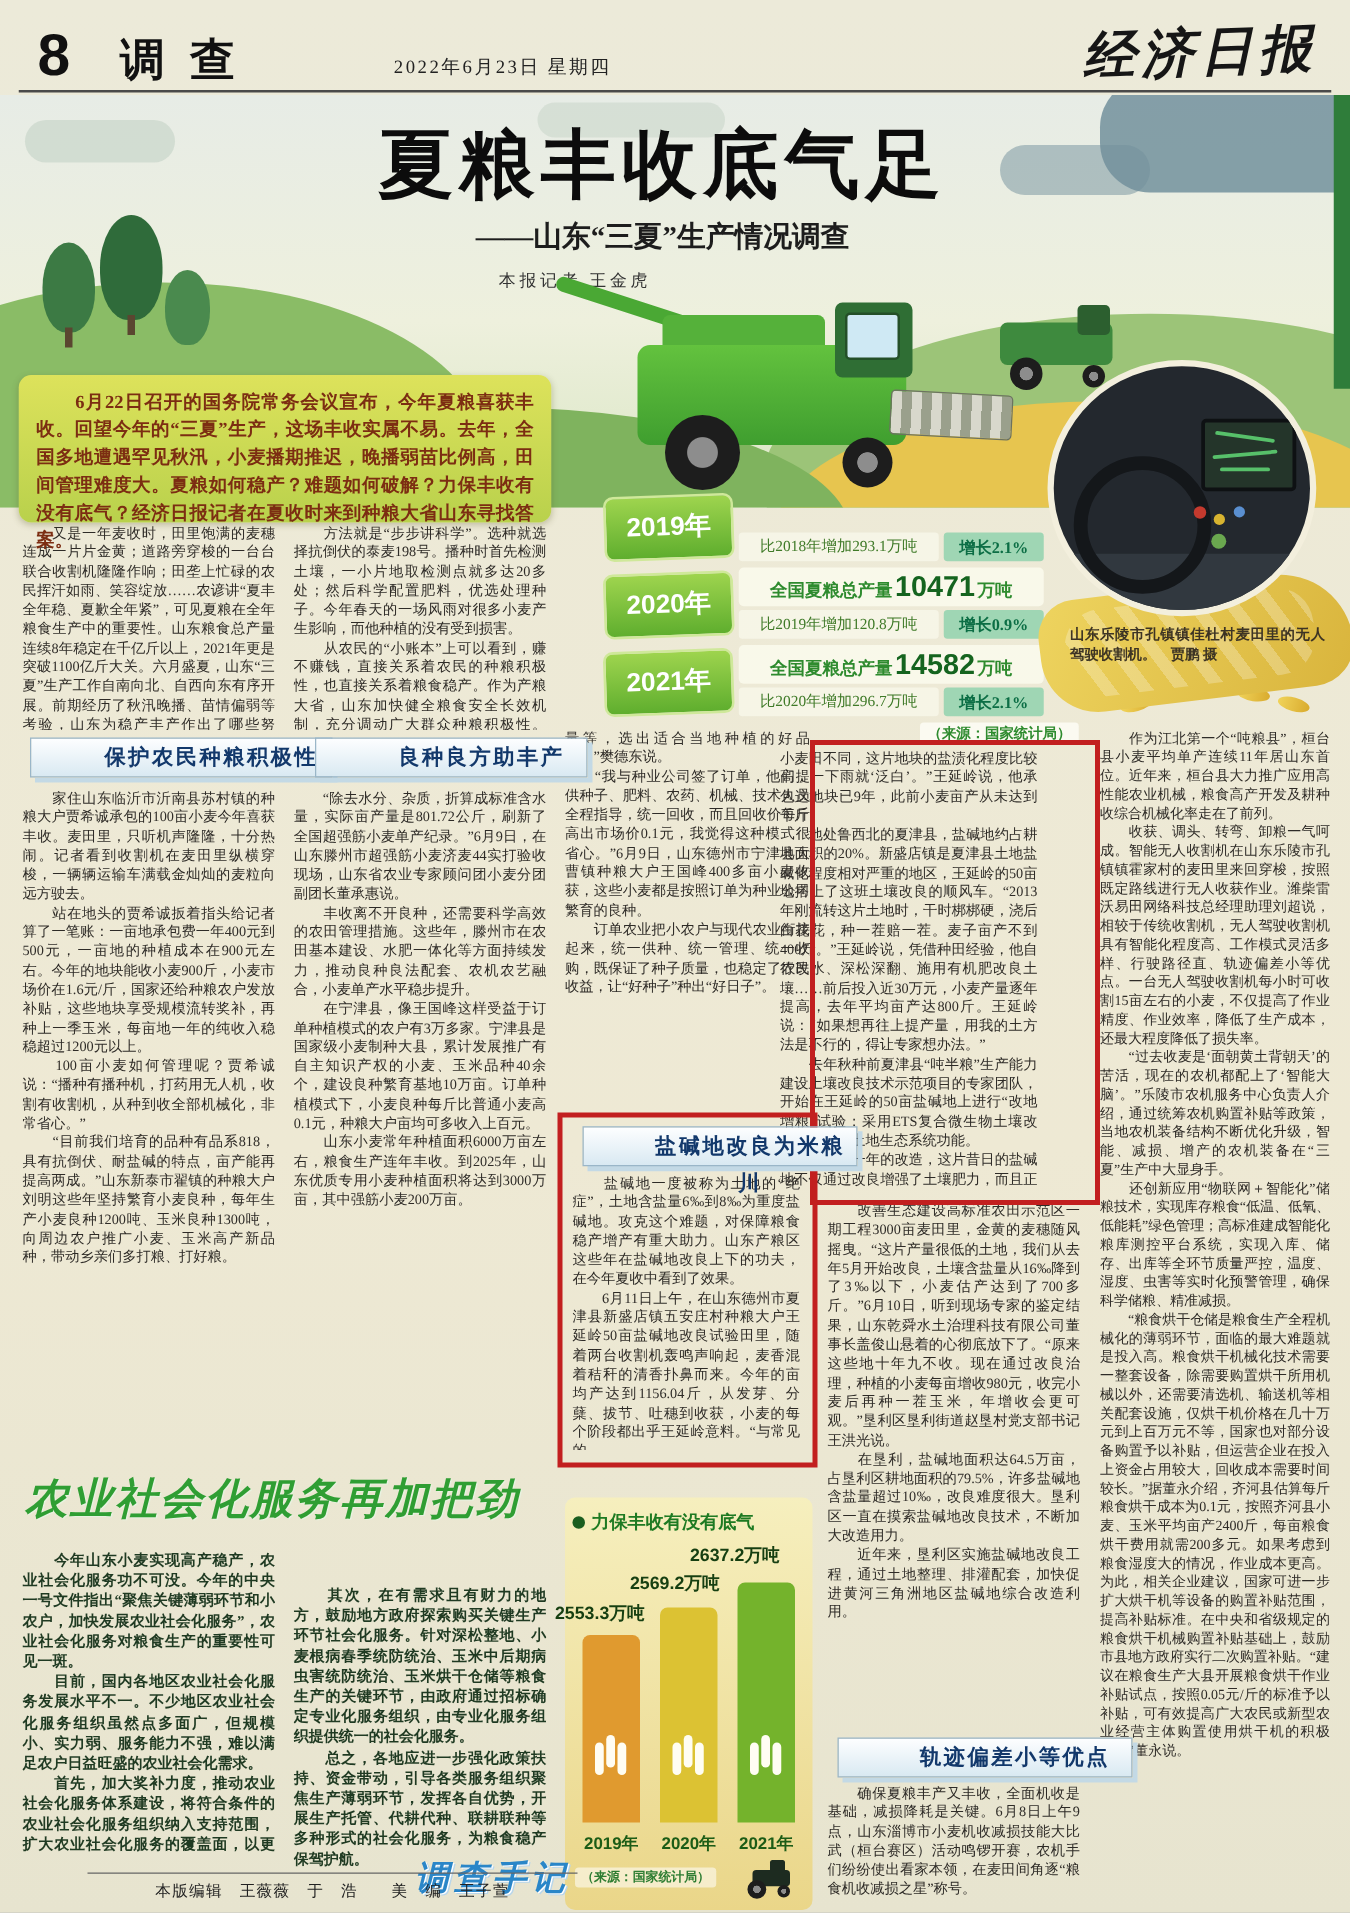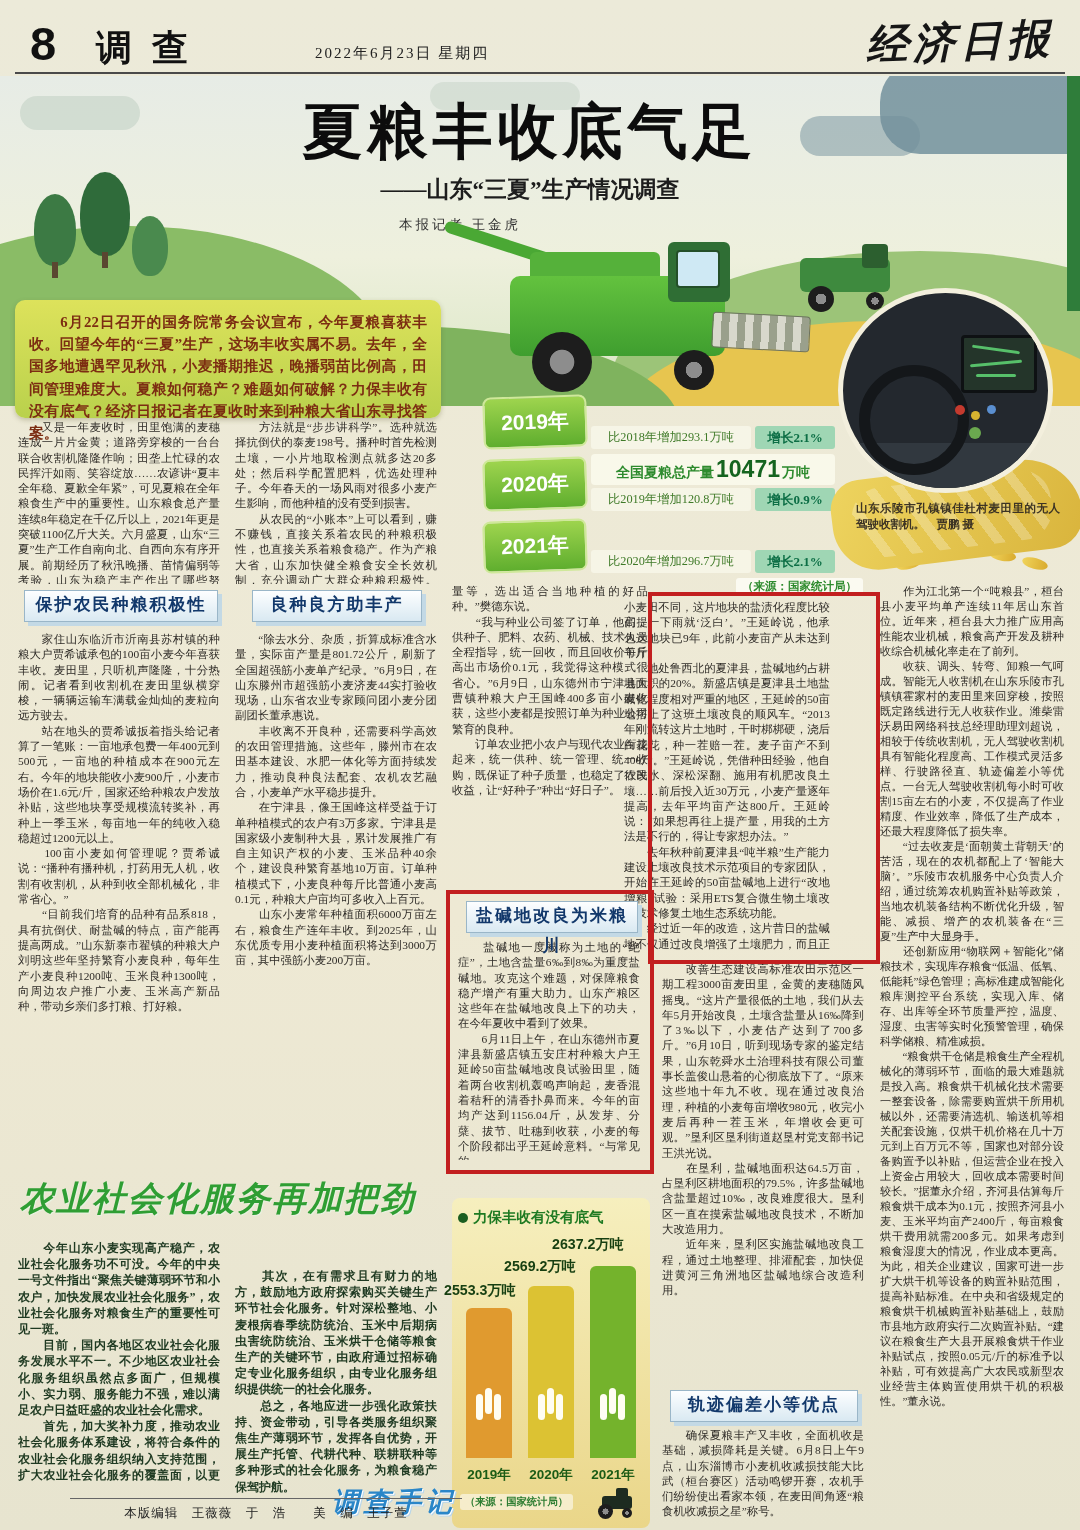--- a/index.html
+++ b/index.html
@@ -49,21 +49,21 @@
   .year-chip{position:absolute;left:0;top:4px;width:100px;height:48px;background:linear-gradient(180deg,#9ed44e,#5fae2e);border:2px solid #cfe89a;border-radius:8px;color:#fff;font-weight:800;font-size:21px;text-align:center;line-height:48px;transform:rotate(-2deg);font-family:"Liberation Sans",sans-serif;}
   .stat-main{position:absolute;left:108px;top:0;width:244px;height:31px;background:rgba(252,252,240,.78);border-radius:4px;text-align:center;line-height:31px;white-space:nowrap;}
   .stat-label,.stat-unit{color:#2e8b2e;font-size:14px;font-weight:800;}
   .stat-value{color:#15641f;font-size:23px;font-weight:900;margin:0 2px;font-family:"Liberation Sans",sans-serif;}
   .stat-sub{position:absolute;left:108px;top:34px;width:244px;height:23px;display:flex;}
   .stat-delta{flex:1;background:rgba(252,252,240,.62);color:#3f7a28;font-size:12.3px;text-align:center;line-height:23px;border-radius:3px;}
   .stat-growth{width:80px;margin-left:4px;background:#9fd6b4;color:#0c6e45;font-weight:800;font-size:13px;text-align:center;line-height:23px;border-radius:3px;}
   .stat-src{left:736px;top:578px;font-size:11.5px;font-weight:700;color:#2e8b2e;background:rgba(255,255,250,.75);padding:1px 6px;border-radius:3px;z-index:3;}
   
   .body-txt{font-size:11.4px;line-height:15.3px;text-align:justify;white-space:pre-line;overflow:hidden;color:#2e2b27;}
-  .sec-head{height:30px;background:linear-gradient(180deg,#fdfeff,#d9e9f2);border:1px solid #9ab6c8;box-shadow:4px 4px 0 #c3d9e5;color:#12386b;font-weight:700;font-size:17px;text-align:center;line-height:30px;font-family:Liberation Mono, monospace;letter-spacing:2px;z-index:6;}
+  .sec-head{height:30px;background:linear-gradient(180deg,#fdfeff,#d9e9f2);border:1px solid #9ab6c8;box-shadow:4px 4px 0 #c3d9e5;color:#12386b;font-weight:700;font-size:17px;text-align:center;line-height:30px;font-family:Liberation Sans, sans-serif;letter-spacing:2px;z-index:6;padding-left:48px;}
   .red-frame{border:4px solid #c21f1f;z-index:5;pointer-events:none;}
   
   #chart{left:452px;top:1198px;width:198px;height:330px;background:linear-gradient(180deg,#f6efbe,#ead689);border-radius:8px;z-index:2;}
   .chart-title{position:absolute;left:6px;top:10px;display:flex;align-items:center;gap:5px;font-size:14.5px;font-weight:900;color:#1e7a22;font-family:"Liberation Sans",sans-serif;white-space:nowrap;}
   .chart-dot{width:10px;height:10px;border-radius:50%;background:#1b5e20;}
   .bar{position:absolute;bottom:70px;width:46px;border-radius:6px 6px 0 0;}
   .bar-label{position:absolute;font-size:14.2px;font-weight:900;color:#163f11;white-space:nowrap;font-family:"Liberation Sans",sans-serif;}
   .year-label{position:absolute;bottom:44px;width:46px;text-align:center;font-size:13.5px;font-weight:800;color:#1c5c16;font-family:"Liberation Sans",sans-serif;}
   .wheat-glyph{position:absolute;left:50%;transform:translateX(-50%);bottom:14px;width:26px;height:56px;}
   .wheat-glyph i{position:absolute;width:7px;height:26px;background:#fffdf2;border-radius:4px;}
@@ -163,20 +163,21 @@
     <div class="stat-row" style="top:62px;">
       <div class="year-chip">2020年</div>
       <div class="stat-main"><span class="stat-label">全国夏粮总产量</span><span class="stat-value">10471</span><span class="stat-unit">万吨</span></div>
       <div class="stat-sub">
         <span class="stat-delta">比2019年增加120.8万吨</span>
         <span class="stat-growth">增长0.9%</span>
       </div>
     </div>
     <div class="stat-row" style="top:124px;">
       <div class="year-chip">2021年</div>
+      <div class="stat-main"><span class="stat-label">全国夏粮总产量</span><span class="stat-value">14582</span><span class="stat-unit">万吨</span></div>
       <div class="stat-sub">
         <span class="stat-delta">比2020年增加296.7万吨</span>
         <span class="stat-growth">增长2.1%</span>
       </div>
     </div>
   </div>
   <div class="abs stat-src">（来源：国家统计局）</div>
 
   <div class="abs sprig" style="left:896px;top:546px;width:170px;height:40px;z-index:2;">
     <i style="left:0;top:12px;transform:rotate(-15deg);"></i>

